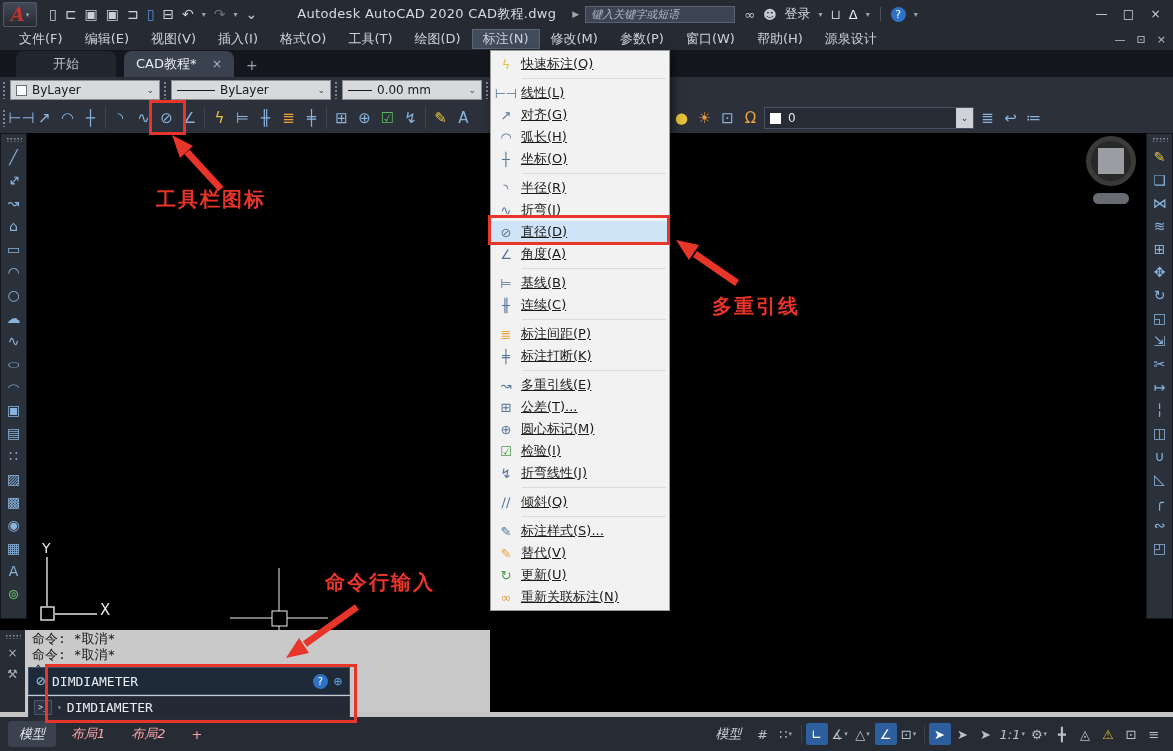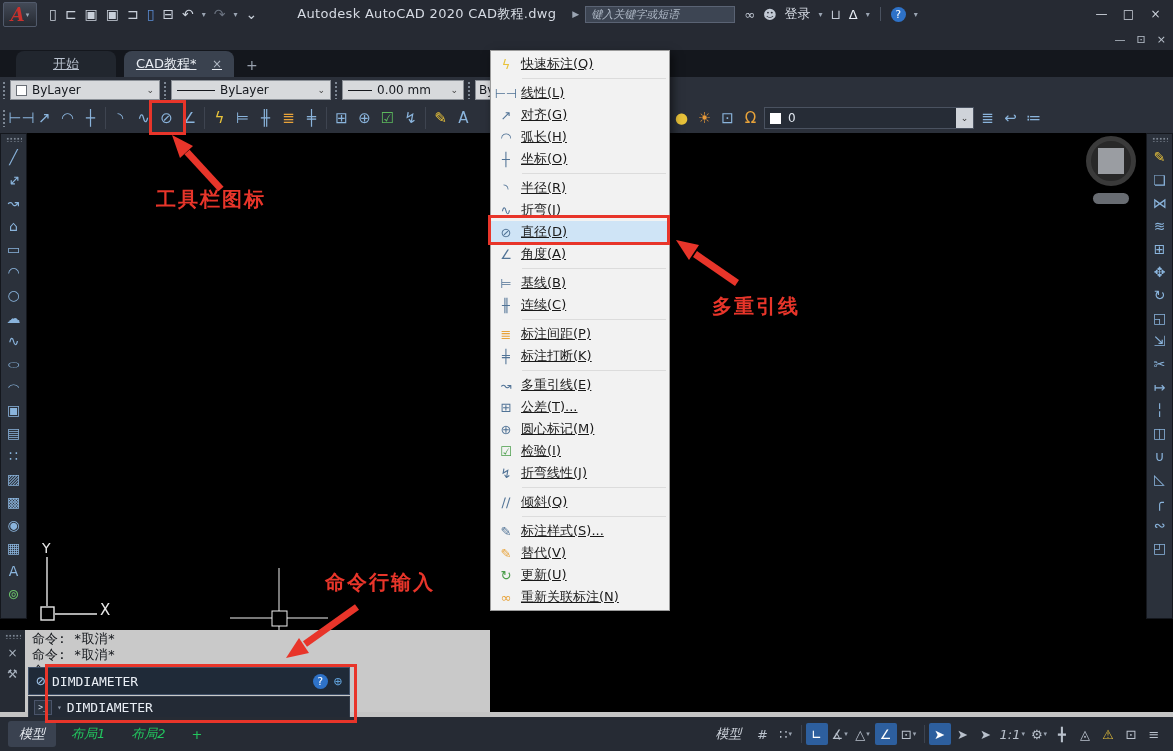--- a/index.html
+++ b/index.html
@@ -37,37 +37,37 @@
   .menubar{position:absolute;left:0;top:28px;width:100%;height:22px;background:#262a33;display:flex;
            align-items:center;padding-left:8px;font-size:13px;color:#ccd2dc;z-index:10;}
   .mbitem{padding:0 11px;height:20px;line-height:20px;white-space:nowrap;}
   .mbitem.active{background:#414b5a;box-shadow:inset 0 0 0 1px #5c6678;}
   .doc-controls{position:absolute;right:7px;top:0;height:22px;display:flex;align-items:center;gap:11px;}
   .dbtn{font-size:11px;color:#b9c1cc;}
 
   
   .tabbar{position:absolute;left:0;top:50px;width:100%;height:27px;background:#14171d;
           display:flex;align-items:flex-end;z-index:5;}
-  .ftab{height:26px;display:flex;align-items:center;font-size:13px;border-radius:8px 8px 0 0;text-decoration:underline;}
+  .ftab{height:26px;display:flex;align-items:center;font-size:13px;border-radius:8px 8px 0 0;}
   .ftab.start{margin-left:16px;background:#21262e;color:#b9c2cf;width:100px;justify-content:center;}
   .ftab.doc{margin-left:8px;background:#3a424f;color:#e9edf3;width:110px;padding:0 12px;justify-content:space-between;}
   .ftab .close{font-size:12px;color:#aeb6c2;}
   .plus-tab{margin-left:12px;color:#9aa3b0;font-size:14px;margin-bottom:4px;}
 
   
   .props-row{position:absolute;left:0;top:77px;width:100%;height:26px;background:#2b303a;display:flex;
              align-items:center;gap:3px;padding-left:2px;z-index:3;}
   .grip-v{width:5px;height:18px;flex:none;
           background-image:radial-gradient(circle,#7d8794 1px,transparent 1.2px);background-size:4px 4px;}
   .dd{height:20px;background:#d7d9dc;border:1px solid #8b9097;display:flex;align-items:center;
       font-size:12px;color:#16191f;padding:0 5px;gap:5px;flex:none;}
   .dd .sw{width:11px;height:11px;background:#fff;border:1px solid #6a6f76;flex:none;}
   .dd .ln{height:0;border-top:1px solid #15181d;flex:none;}
   .dd .cv{margin-left:auto;font-size:9px;color:#444;}
-  .dd.color{width:150px;}.dd.ltype{width:160px;}.dd.lweight{width:122px;}
+  .dd.color{width:150px;}.dd.ltype{width:160px;}.dd.lweight{width:140px;}
   .dd.pstyle{width:25px;overflow:hidden;padding:0 3px;}
 
   
   .dim-row{position:absolute;left:0;top:103px;width:100%;height:30px;background:#2b303a;display:flex;
            align-items:center;padding-left:2px;z-index:2;}
   .dim-row .grip-v{margin-right:3px;}
   .tb-btn{width:23px;height:26px;display:flex;align-items:center;justify-content:center;
           font-size:15px;color:#8ab4dc;flex:none;line-height:1;}
   .vsep{width:1px;height:22px;background:#3e4450;margin:0 3px;flex:none;}
   .light-row{position:absolute;left:663px;top:103px;height:30px;display:flex;align-items:center;gap:2px;z-index:2;}
@@ -112,21 +112,21 @@
              border:1px solid #323b49;display:flex;align-items:center;gap:5px;padding:0 5px;
              color:#e9eef5;font-family:"DejaVu Sans Mono",monospace;font-size:13px;}
   .prompt-chip{width:18px;height:15px;background:#2c3542;border:1px solid #4a546a;color:#cfd6e2;
                font-size:8px;display:flex;align-items:center;justify-content:center;flex:none;}
   .cmd-input .cv{font-size:8px;color:#8b96a6;}
   .bottom-strip{position:absolute;left:0;top:712px;width:100%;height:5px;background:#c4c4c4;z-index:2;}
 
   
   .statusbar{position:absolute;left:0;bottom:0;width:100%;height:34px;background:#262b34;display:flex;
              align-items:center;padding:0 8px;z-index:25;font-style:italic;}
-  .ltab{padding:4px 11px;font-size:13px;color:#22c55e;border-radius:3px;}
+  .ltab{padding:4px 11px;font-size:13px;color:#fca5a5;border-radius:3px;}
   .ltab.active{background:#3a4250;color:#e9edf3;}
   .status-right{margin-left:auto;display:flex;align-items:center;gap:1px;}
   .st-model{font-size:13px;color:#d2d8e0;margin-right:9px;}
   .st-btn{min-width:22px;height:22px;display:flex;align-items:center;justify-content:center;
           font-size:13px;color:#b9c1cc;border-radius:2px;padding:0 2px;gap:1px;}
   .st-btn.active{background:#2d5f9e;color:#fff;}
   .st-btn .cv{font-size:7px;color:#9aa3b0;}
   .st-sep{width:1px;height:18px;background:#3c434f;margin:0 3px;}
 
   
@@ -193,20 +193,35 @@
         <span class="tb-caret" data-name="help-dropdown-icon">▾</span>
       </div>
     <div class="win-controls" id="wincontrols" data-name="window-controls">
         <span class="wbtn" data-name="minimize-button">—</span>
         <span class="wbtn" data-name="maximize-button">□</span>
         <span class="wbtn" data-name="close-button">×</span>
       </div>
   </div>
 
   <div class="menubar" data-name="menubar">
+    <span id="menubaritems" style="display:flex;" data-name="menubar-items">
+        <span class="mbitem" data-name="menubar-item-file">文件(F)</span>
+        <span class="mbitem" data-name="menubar-item-edit">编辑(E)</span>
+        <span class="mbitem" data-name="menubar-item-view">视图(V)</span>
+        <span class="mbitem" data-name="menubar-item-insert">插入(I)</span>
+        <span class="mbitem" data-name="menubar-item-format">格式(O)</span>
+        <span class="mbitem" data-name="menubar-item-tools">工具(T)</span>
+        <span class="mbitem" data-name="menubar-item-draw">绘图(D)</span>
+        <span class="mbitem active" data-name="menubar-item-dimension">标注(N)</span>
+        <span class="mbitem" data-name="menubar-item-modify">修改(M)</span>
+        <span class="mbitem" data-name="menubar-item-parametric">参数(P)</span>
+        <span class="mbitem" data-name="menubar-item-window">窗口(W)</span>
+        <span class="mbitem" data-name="menubar-item-help">帮助(H)</span>
+        <span class="mbitem" data-name="menubar-item-yuanquan">源泉设计</span>
+      </span>
     <span class="doc-controls" id="doccontrols" data-name="document-window-controls">
         <span class="dbtn" data-name="doc-minimize-button">—</span>
         <span class="dbtn" data-name="doc-restore-button">⊡</span>
         <span class="dbtn" data-name="doc-close-button">×</span>
       </span>
   </div>
 
   <div class="tabbar" data-name="file-tab-bar">
     <div class="ftab start" data-name="tab-start">
       <span>开始</span>

